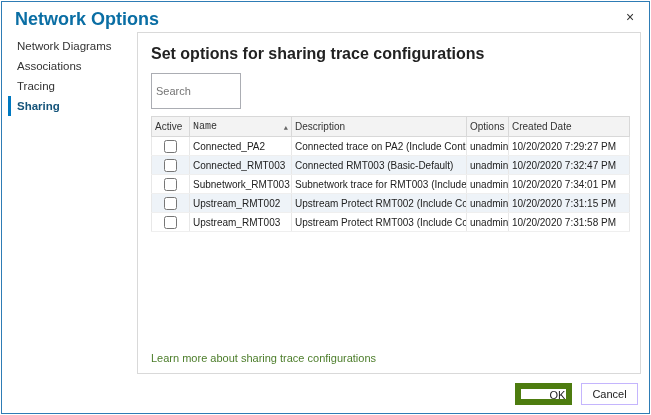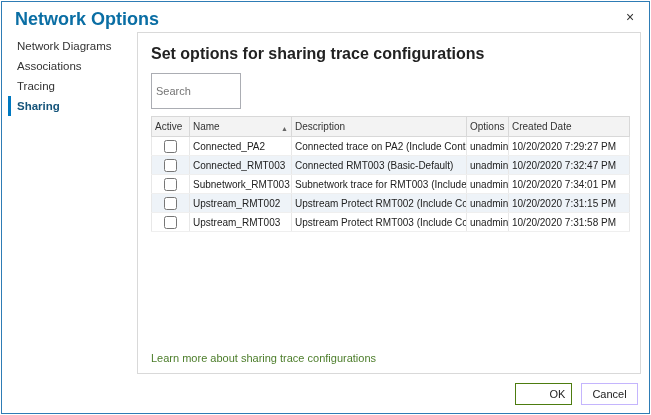--- a/index.html
+++ b/index.html
@@ -58,38 +58,38 @@
     background: #f3f3f3; font-weight: normal; text-align: left;
     padding: 3px 3px; border: 1px solid #d8d8d8; height: 20px; color: #333;
     white-space: nowrap; overflow: hidden;
   }
   .grid td {
     padding: 2px 3px;
     border-left: 1px solid #e8e8e8; border-right: 1px solid #e8e8e8; border-bottom: 1px solid #efefef;
     height: 17px; white-space: nowrap; overflow: hidden;
   }
   .grid tbody tr:nth-child(even) { background: #eef3f8; }
-  .th-inner { display: flex; justify-content: space-between; align-items: flex-end; }
+  .th-inner { display: flex; justify-content: space-between; align-items: flex-end; font-family: Liberation Mono, monospace; }
   .sort-icon { font-size: 7px; color: #666; margin-left: 2px; }
   .cell-active { text-align: center; }
   input[type="checkbox"] { width: 13px; height: 13px; margin: 1px 0 0 0; vertical-align: middle; }
 
   
   .learn-link {
     position: absolute; left: 13px; bottom: 9px;
     font-size: 11px; color: #4c7d2a; text-decoration: none; cursor: pointer;
   }
 
   
   .footer { position: absolute; right: 11px; bottom: 8px; display: flex; gap: 9px; }
   .btn {
     width: 57px; height: 22px; font-size: 11px; background: #fff; cursor: pointer;
     font-family: inherit; padding: 0; color: #222;
   }
-  .btn-ok { border: 1px solid #4d7c0f; padding-left: 28px; }
+  .btn-ok { border: 6px solid #4d7c0f; padding-left: 28px; }
   .btn-cancel { border: 1px solid #c4b5fd; }
 </style>
 </head>
 <body>
 
 <div class="dialog">
 
   <div class="titlebar">
     <span class="title">Network Options</span>
     <button class="close-btn">×</button>

